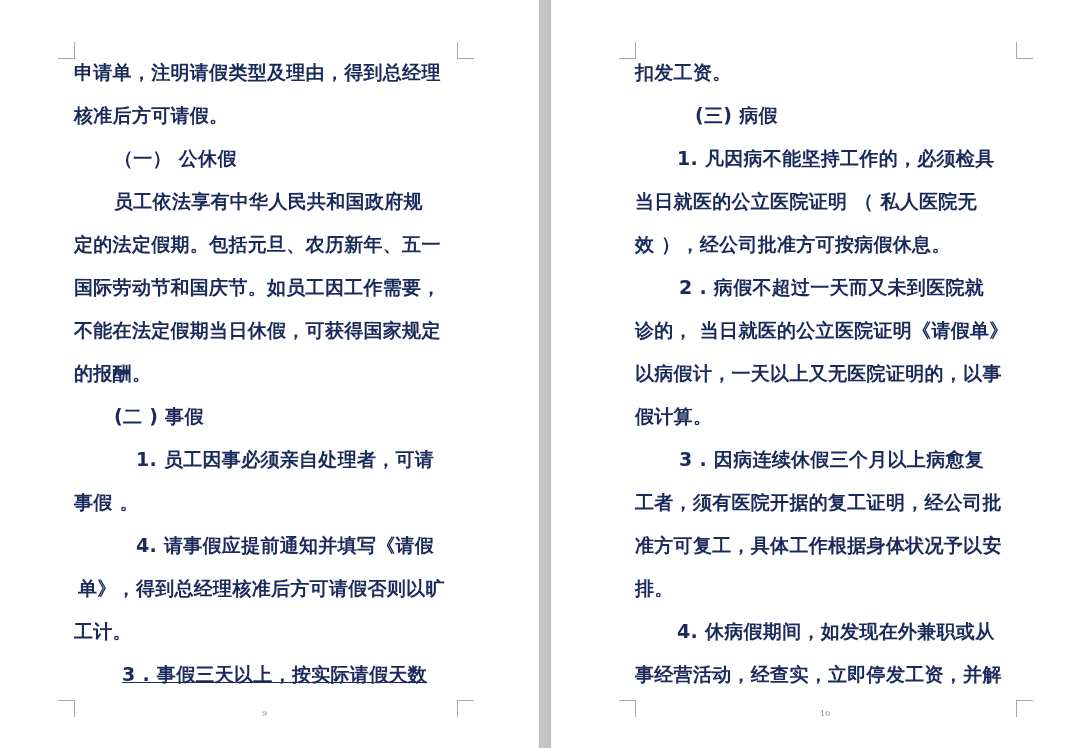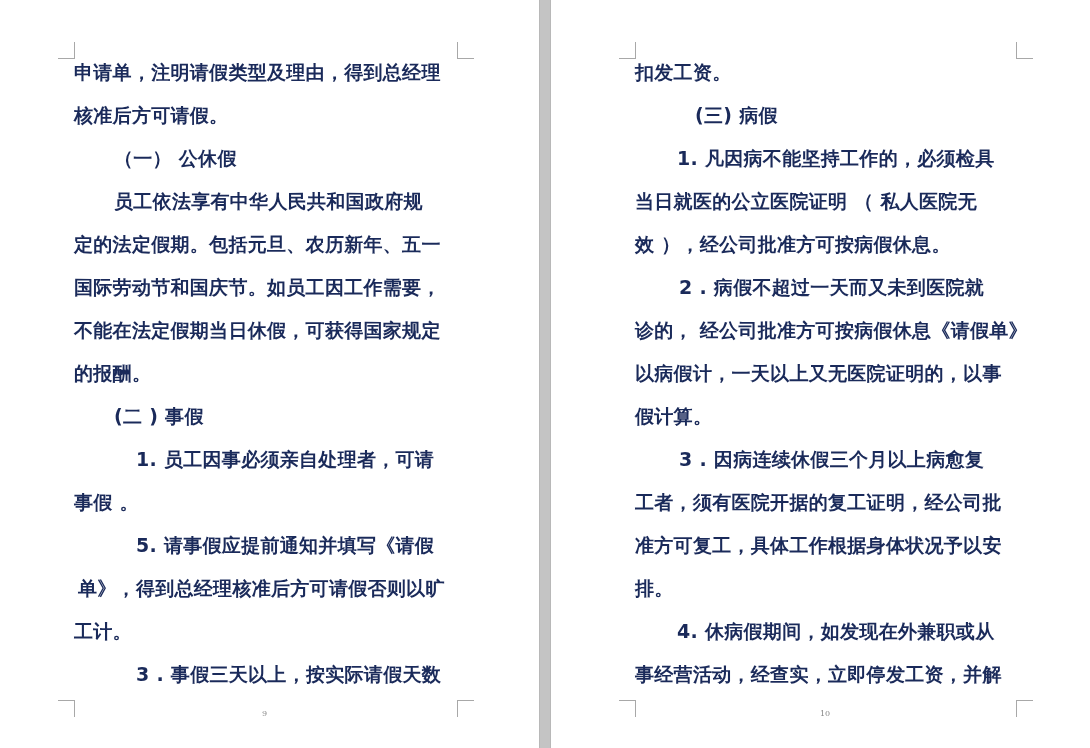--- a/index.html
+++ b/index.html
@@ -33,43 +33,43 @@
       <div class="line" style="top: 43px; left: 0px; text-align: center;">核准后方可请假。</div>
       <div class="line" style="top: 86px; left: 40px;">（一） 公休假</div>
       <div class="line" style="top: 129px; left: 40px;">员工依法享有中华人民共和国政府规</div>
       <div class="line" style="top: 172px; left: 0px;">定的法定假期。包括元旦、农历新年、五一</div>
       <div class="line" style="top: 215px; left: 0px;">国际劳动节和国庆节。如员工因工作需要，</div>
       <div class="line" style="top: 258px; left: 0px;">不能在法定假期当日休假，可获得国家规定</div>
       <div class="line" style="top: 301px; left: 0px;">的报酬。</div>
       <div class="line" style="top: 344px; left: 40px;">(二 ) 事假</div>
       <div class="line" style="top: 387px; left: 62px;">1. 员工因事必须亲自处理者，可请</div>
       <div class="line" style="top: 430px; left: 0px;">事假 。</div>
-      <div class="line" style="top: 473px; left: 62px;">5. 请事假应提前通知并填写《请假</div>
+      <div class="line" style="top: 473px; left: 62px;">4. 请事假应提前通知并填写《请假</div>
       <div class="line" style="top: 516px; left: 4px;">单》，得到总经理核准后方可请假否则以旷</div>
       <div class="line" style="top: 559px; left: 0px;">工计。</div>
-      <div class="line" style="top: 602px; left: 62px;">3 . 事假三天以上，按实际请假天数</div>
+      <div class="line" style="top: 602px; left: 48px; text-decoration: underline;">3 . 事假三天以上，按实际请假天数</div>
     </div>
   <div class="page-num" style="left:262px;">9</div>
 </div>
 
 <div class="gutter"></div>
 
 <div class="page" id="page-right">
   <div class="corner c-tl" style="left:68px; top:42px;"></div>
   <div class="corner c-tr" style="left:465px; top:42px;"></div>
   <div class="corner c-bl" style="left:68px; top:700px;"></div>
   <div class="corner c-br" style="left:465px; top:700px;"></div>
   <div class="body-text" style="left:84px; width:384px;" id="right-lines">
       <div class="line" style="top: 0px; left: 0px;">扣发工资。</div>
       <div class="line" style="top: 43px; left: 60px;">(三)  病假</div>
       <div class="line" style="top: 86px; left: 42px;">1. 凡因病不能坚持工作的，必须检具</div>
       <div class="line" style="top: 129px; left: 0px;">当日就医的公立医院证明 （ 私人医院无</div>
       <div class="line" style="top: 172px; left: 0px;">效 ），经公司批准方可按病假休息。</div>
       <div class="line" style="top: 215px; left: 44px;">2 .  病假不超过一天而又未到医院就</div>
-      <div class="line" style="top: 258px; left: 0px;">诊的， 经公司批准方可按病假休息《请假单》</div>
+      <div class="line" style="top: 258px; left: 0px;">诊的， 当日就医的公立医院证明《请假单》</div>
       <div class="line" style="top: 301px; left: 0px;">以病假计，一天以上又无医院证明的，以事</div>
       <div class="line" style="top: 344px; left: 0px;">假计算。</div>
       <div class="line" style="top: 387px; left: 44px;">3 .  因病连续休假三个月以上病愈复</div>
       <div class="line" style="top: 430px; left: 0px;">工者，须有医院开据的复工证明，经公司批</div>
       <div class="line" style="top: 473px; left: 0px;">准方可复工，具体工作根据身体状况予以安</div>
       <div class="line" style="top: 516px; left: 0px;">排。</div>
       <div class="line" style="top: 559px; left: 42px;">4. 休病假期间，如发现在外兼职或从</div>
       <div class="line" style="top: 602px; left: 0px;">事经营活动，经查实，立即停发工资，并解</div>
     </div>
   <div class="page-num" style="left:269px;">10</div>

